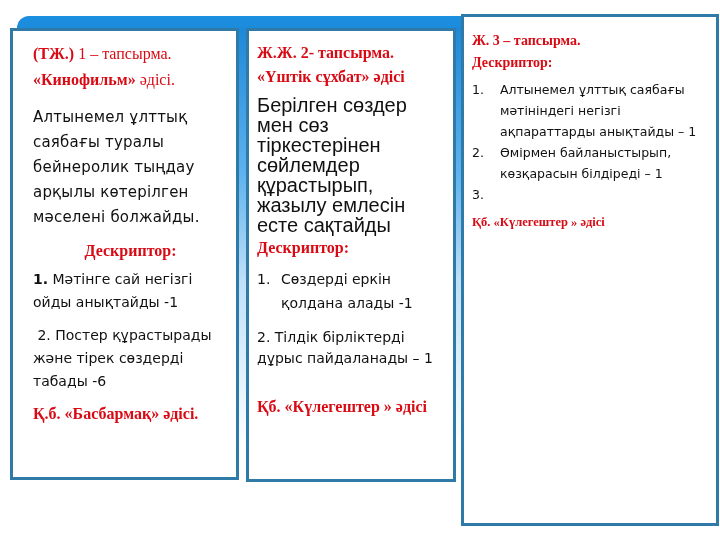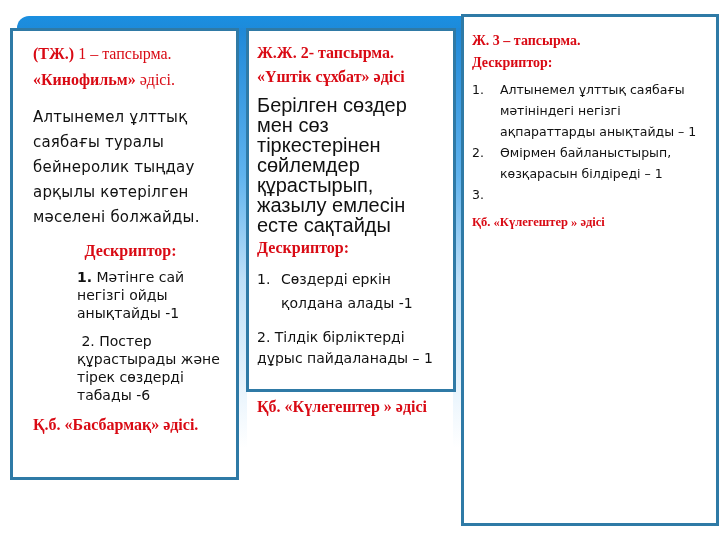--- a/index.html
+++ b/index.html
@@ -17,30 +17,30 @@
     .gap-strip {
       position: absolute; top: 28px; width: 10px; height: 420px;
       background: linear-gradient(180deg, #1e88d8 0%, #5fb3ee 35%, #bfe0f8 60%, #ffffff 100%);
     }
     .box {
       position: absolute; background: #fff;
       border: 3px solid #2f7aa6;
       box-sizing: border-box;
     }
     #box1 { left: 10px; top: 28px; width: 229px; height: 452px; padding: 8px 8px 0 20px; }
-    #box2 { left: 246px; top: 28px; width: 210px; height: 364px; padding: 8px 6px 16px 8px; }
+    #box2 { left: 246px; top: 28px; width: 210px; height: 454px; padding: 8px 6px 16px 8px; }
     #box3 { left: 461px; top: 14px; width: 258px; height: 512px; padding: 10px 8px 0 8px; }
 
     .red { color: #d90a14; }
     .bold { font-weight: bold; }
 
     #box1 .head { font-family: "Liberation Serif", serif; font-size: 16px; line-height: 26px; margin-top: 2px; }
     #box1 .body { font-family: "DejaVu Sans", sans-serif; font-size: 15px; line-height: 25px; margin-top: 12px; letter-spacing: 0.2px; }
     #box1 .desc { font-family: "Liberation Serif", serif; font-weight: bold; font-size: 16px; text-align: center; margin-top: 12px; }
-    #box1 .item { font-family: "DejaVu Sans", sans-serif; font-size: 14px; line-height: 18px; margin-top: 8px; margin-left: 44px; }
+    #box1 .item { font-family: "DejaVu Sans", sans-serif; font-size: 14px; line-height: 23px; margin-top: 8px; }
     #box1 .foot { font-family: "Liberation Serif", serif; font-weight: bold; font-size: 16px; margin-top: 12px; }
 
     #box2 .head { font-family: "Liberation Serif", serif; font-weight: bold; font-size: 16px; line-height: 24px; margin-top: 2px; }
     #box2 .body { font-family: Liberation Sans, sans-serif; font-size: 20px; line-height: 20px; margin-top: 6px; }
     #box2 .desc { font-family: "Liberation Serif", serif; font-weight: bold; font-size: 16px; margin-top: 4px; }
     #box2 .list { margin-top: 10px; font-size: 14px; line-height: 24px; }
     #box2 .li { display: flex; }
     #box2 .num { width: 20px; flex: none; }
     #box2 .item2 { font-size: 14px; line-height: 21px; margin-top: 12px; }
     #box2 .foot { font-family: "Liberation Serif", serif; font-weight: bold; font-size: 16px; line-height: 24px; margin-top: 26px; }

